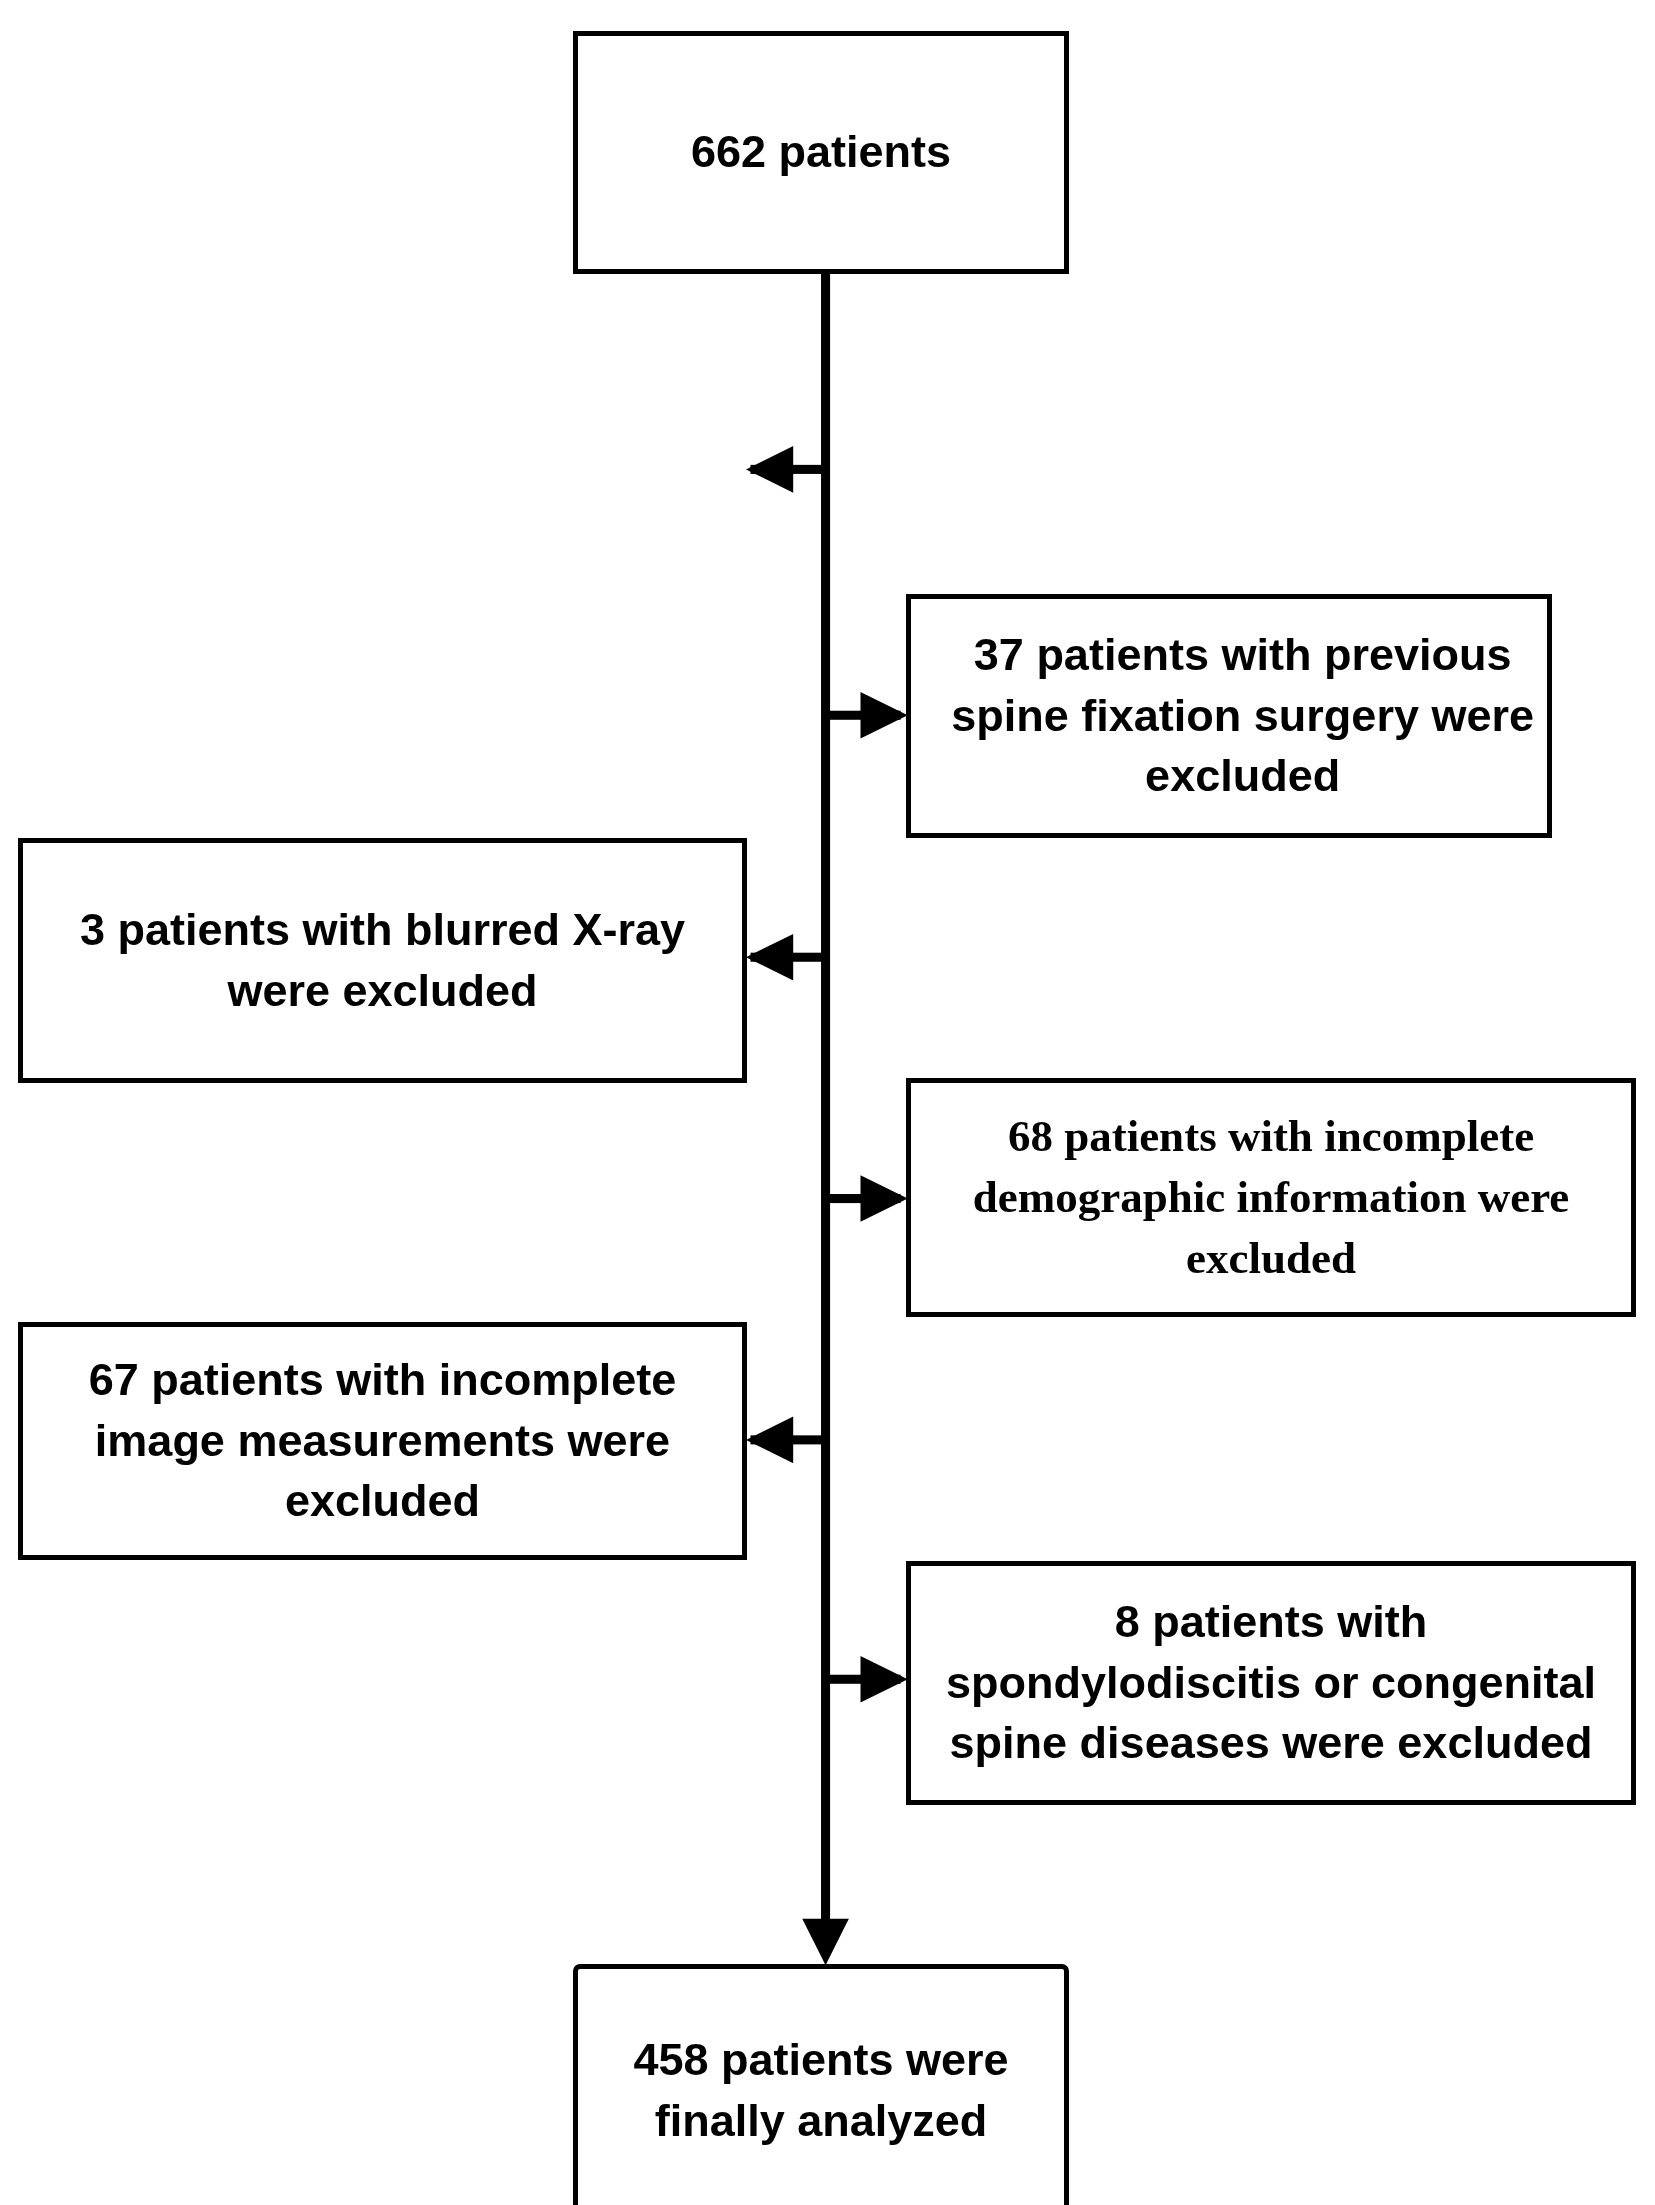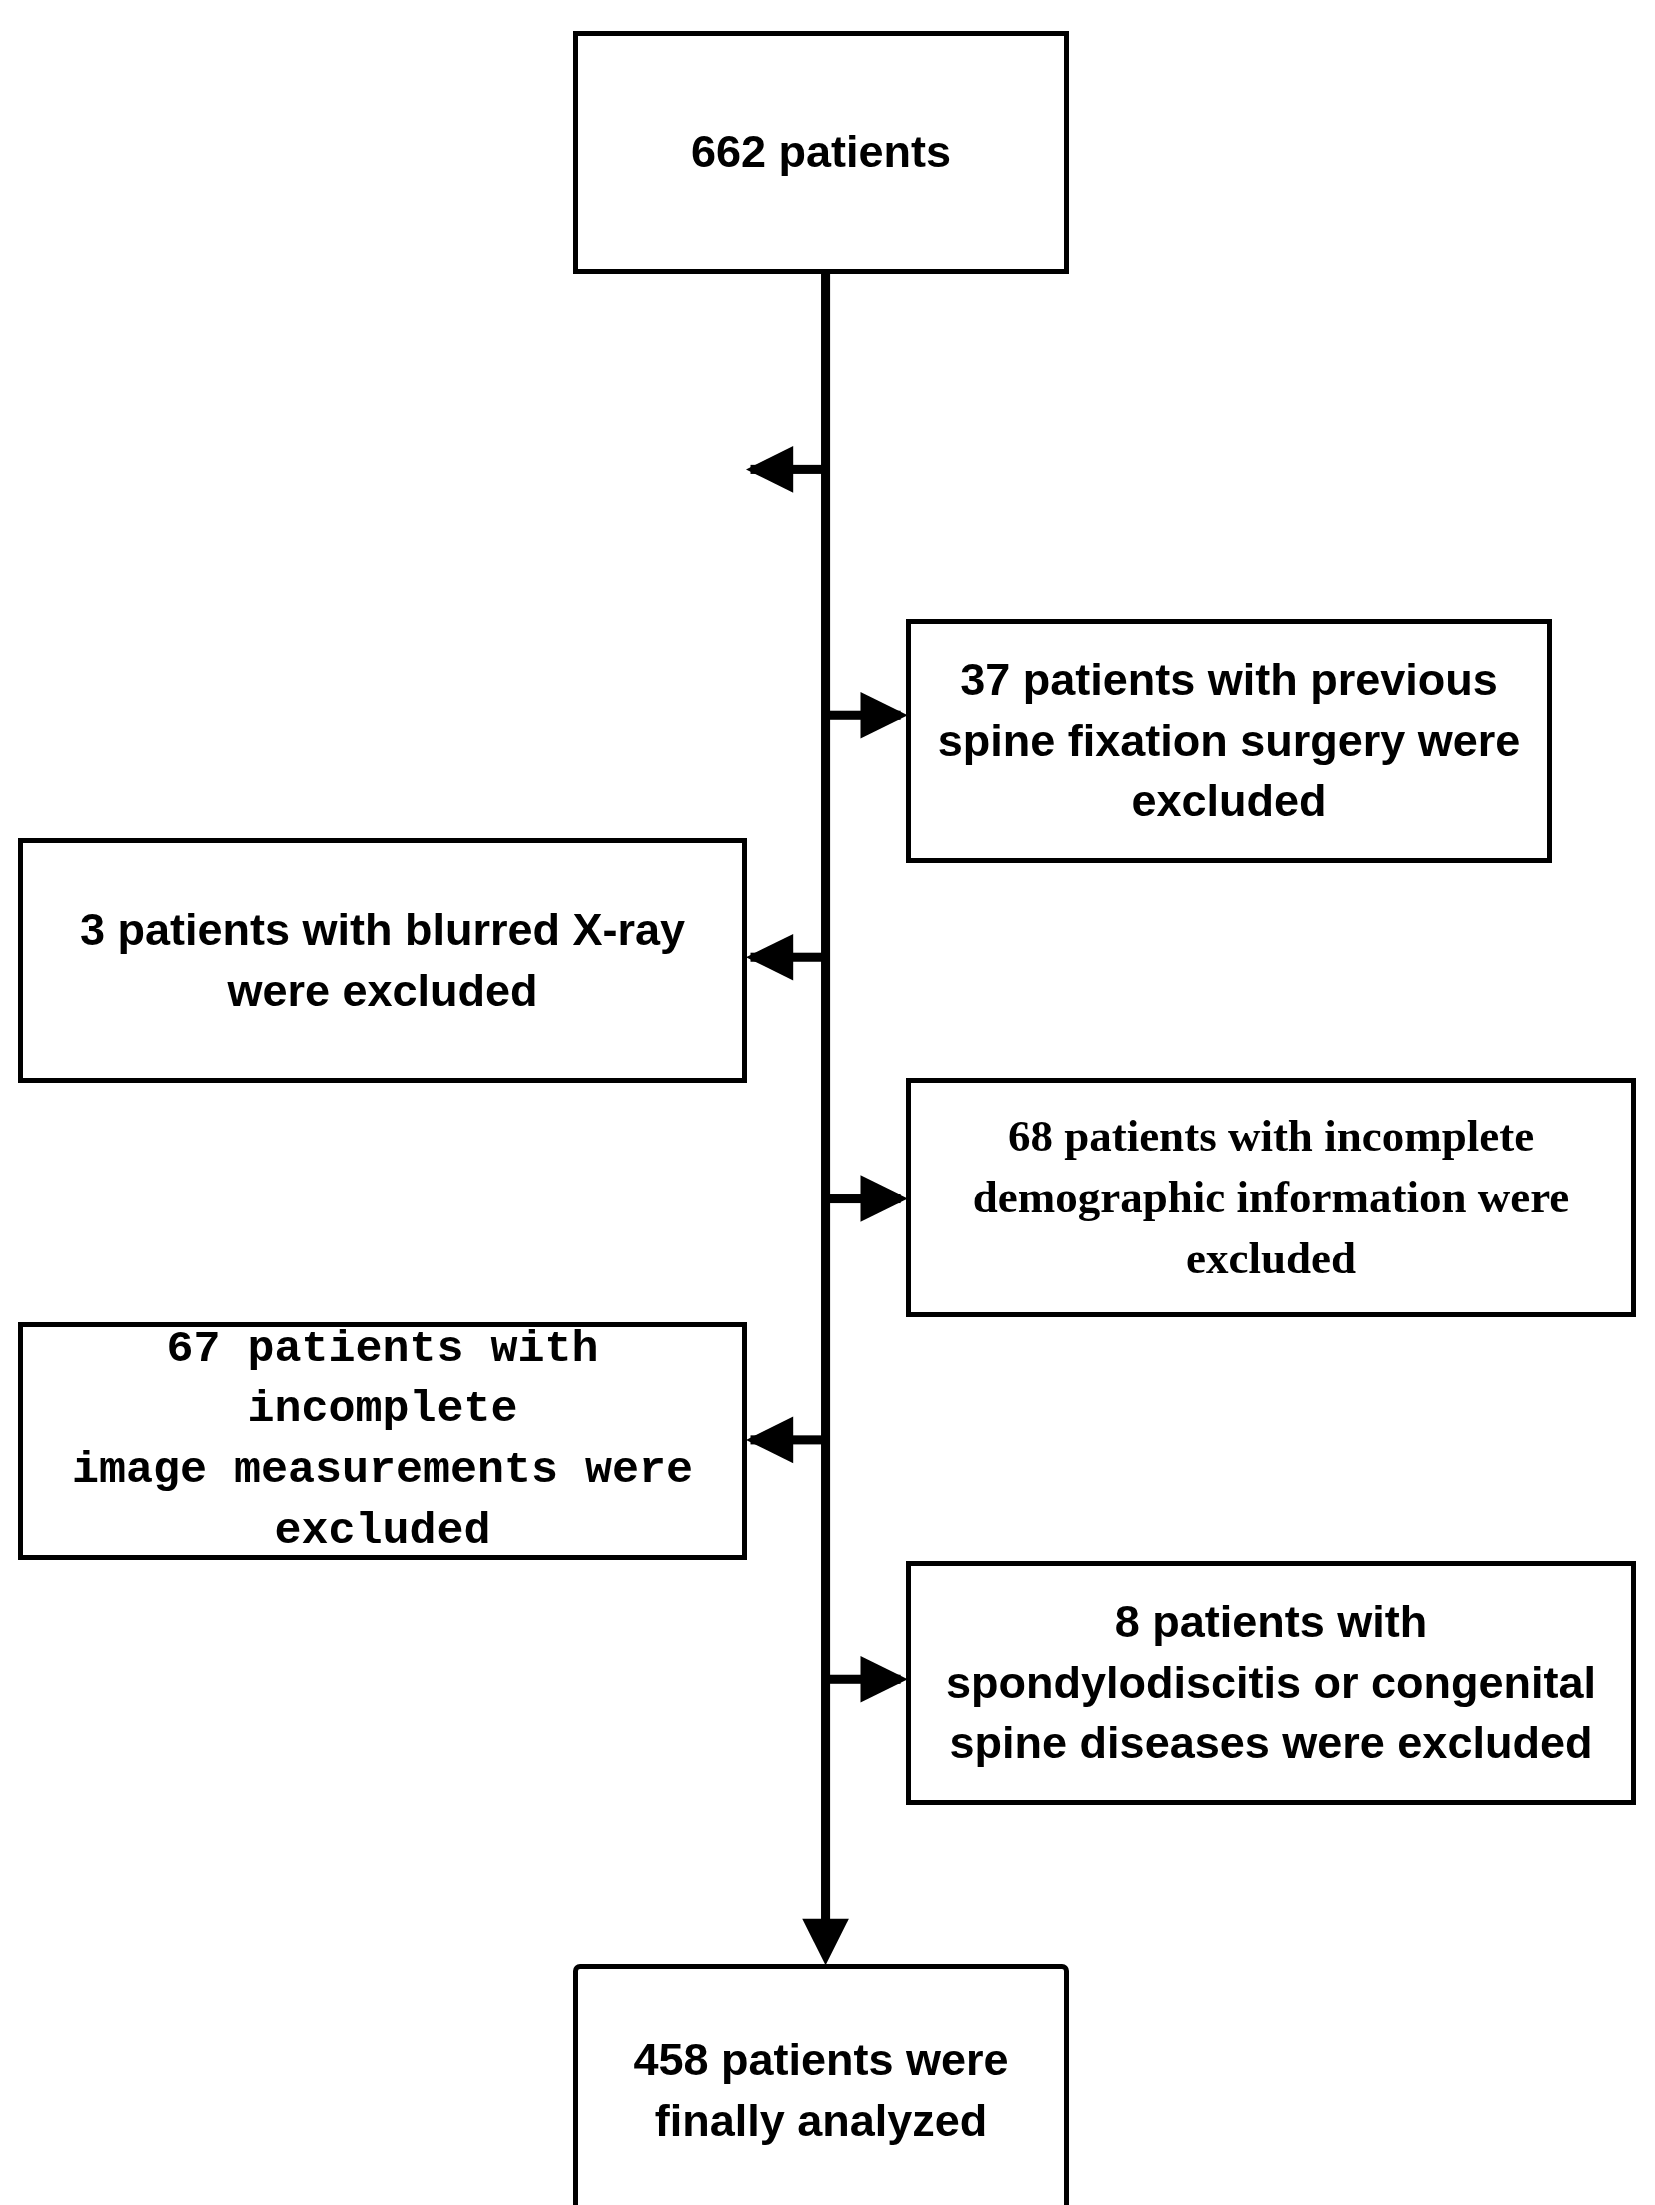--- a/index.html
+++ b/index.html
@@ -36,24 +36,24 @@
     white-space: pre-line;
     font-weight: 700;
     font-size: 45px;
     line-height: 1.35;
     color: #000000;
     padding: 0 13px;
   }
   
   .n-start        { left: 573px;  top: 9.7px;   width: 496px;  height: 243px; }
   .n-compression  { left: 18px;   top: 332px;  width: 729px; height: 242px; }
-  .n-fixation     { left: 906px; top: 598px;  width: 646px; height: 244px; }
+  .n-fixation     { left: 906px; top: 573px;  width: 646px; height: 244px; justify-content: flex-end; }
   .n-blurred      { left: 18px;   top: 817px; width: 729px; height: 245px; }
   .n-demographic  { left: 906px; top: 1057px; width: 730px; height: 239px; font-family: Liberation Serif, serif; }
-  .n-measurements { left: 18px;   top: 1301px; width: 729px; height: 238px; font-family: Liberation Mono, monospace; }
+  .n-measurements { left: 18px;   top: 1301px; width: 729px; height: 238px; }
   .n-spondylo     { left: 906px; top: 1540px; width: 730px; height: 244px; }
   .n-final        { left: 573px;  top: 1943px; width: 496px;  height: 254px; border-radius: 7px; }
 </style>
 </head>
 <body>
 
 <div id="canvas">
 
   <svg id="connectors" viewBox="0 0 2558 3408" xmlns="http://www.w3.org/2000/svg" fill="#000000">
 

